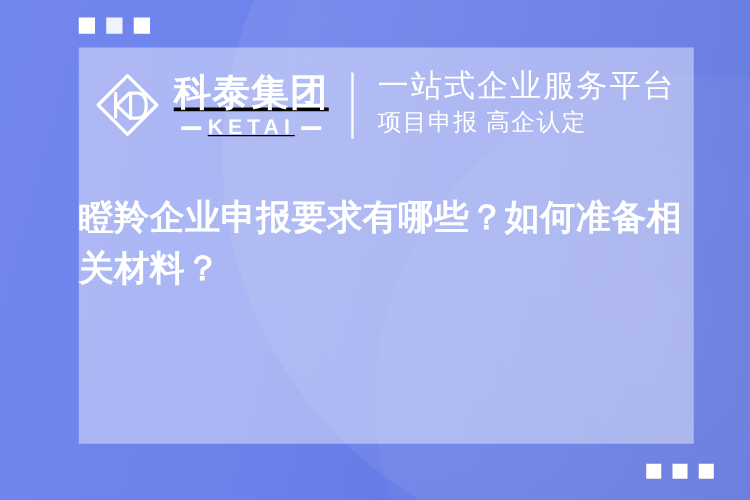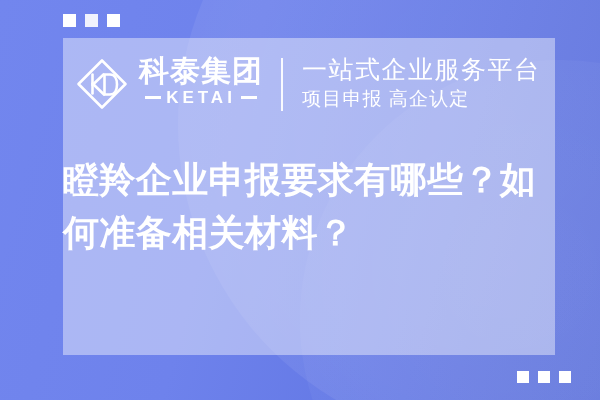--- a/index.html
+++ b/index.html
@@ -79,22 +79,23 @@
     left: 0;
     top: 0;
     width: 100%;
     height: 92px;
     display: flex;
     align-items: center;
   }
 
   .logo-block {
     display: flex;
-    align-items: flex-start;
+    align-items: flex-end;
     margin-left: 11px;
+    text-decoration: underline;
   }
 
   .logo-mark {
     width: 56px;
     height: 56px;
     flex: 0 0 auto;
   }
 
   .logo-words {
     margin-left: 9px;
@@ -163,21 +164,21 @@
     margin-top: 3px;
     white-space: nowrap;
   }
 
   
   .headline {
     position: absolute;
     left: 0px;
     top: 115px;
     width: 505px;
-    font-size: 36px;
+    font-size: 28px;
     font-weight: 700;
     color: #ffffff;
     line-height: 1.48;
     letter-spacing: 0.4px;
   }
 </style>
 </head>
 <body>
 
 <div class="banner">

